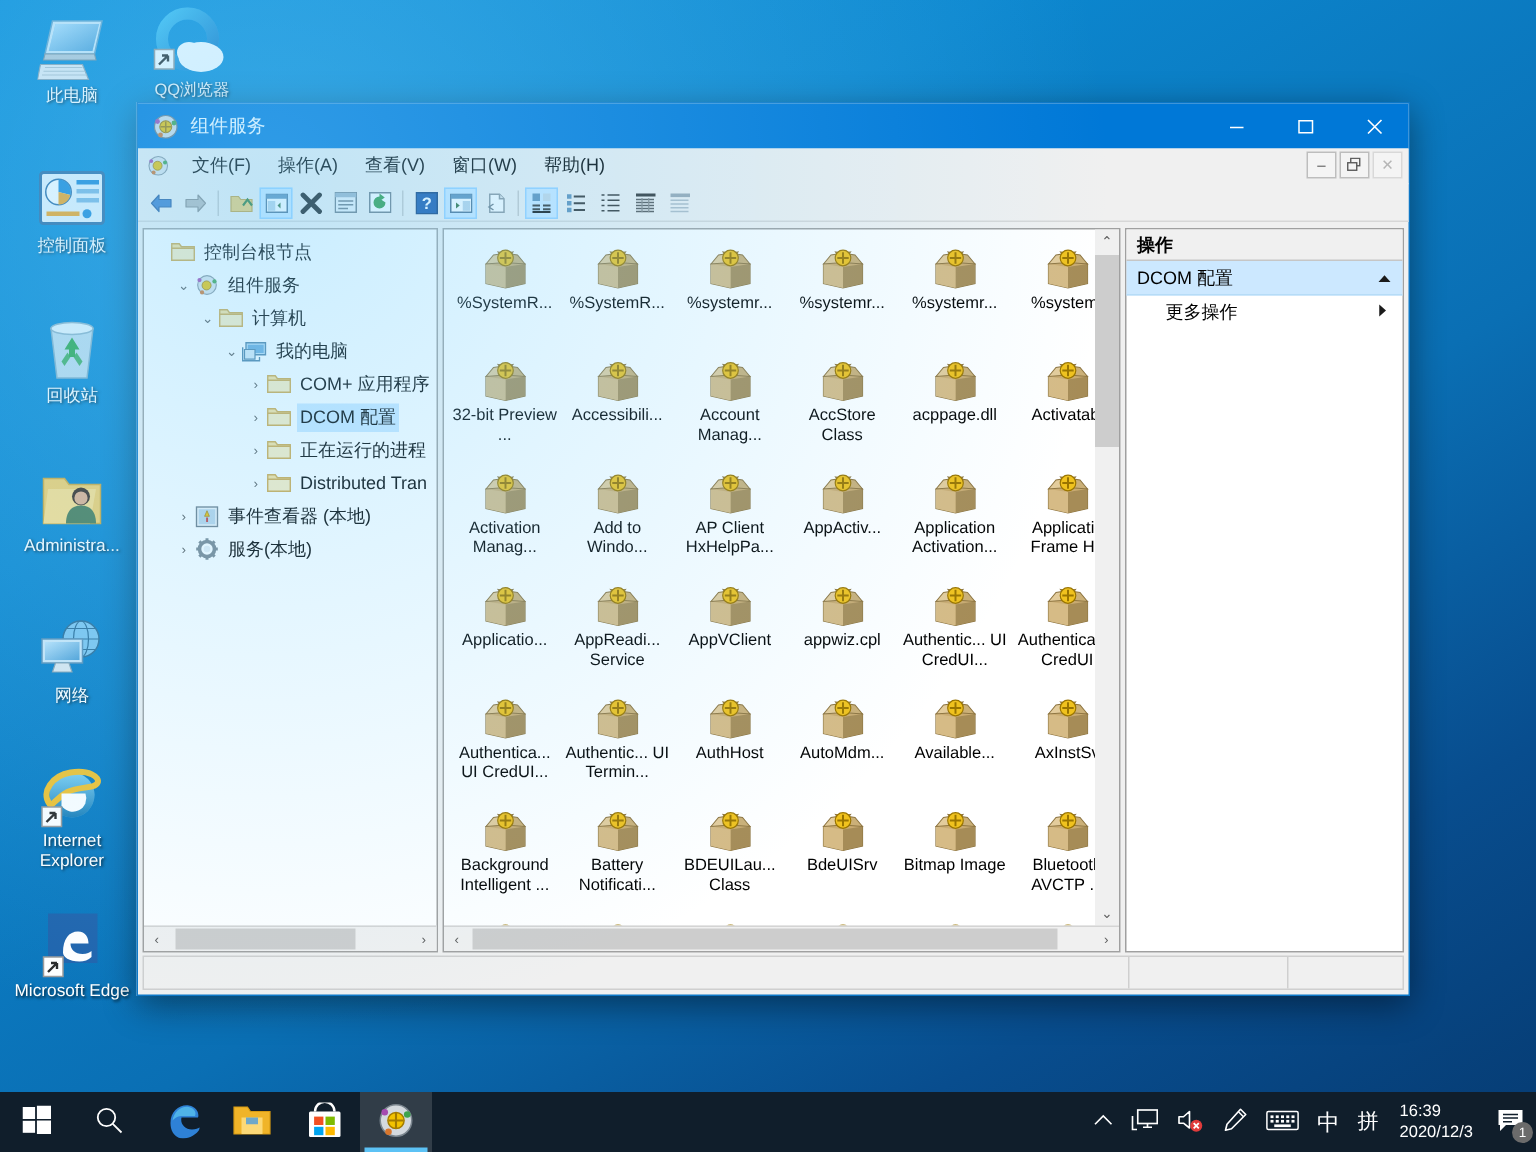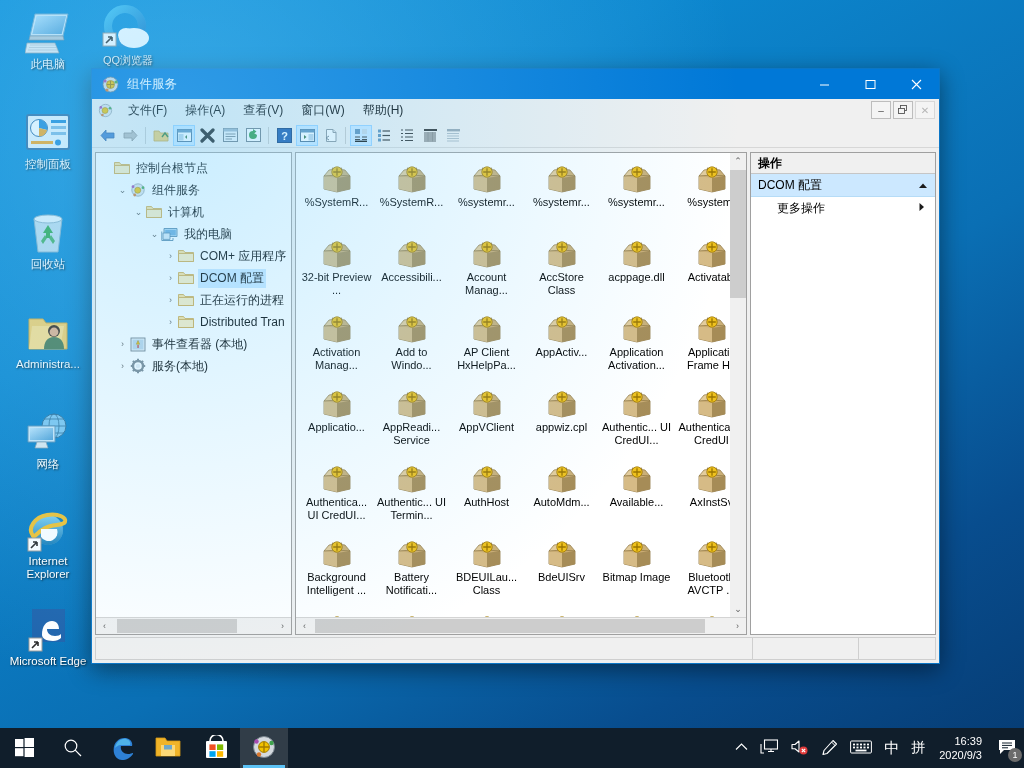--- a/index.html
+++ b/index.html
@@ -110,21 +110,21 @@
   #taskbar{
     position:absolute; left:0; bottom:0; width:1024px; height:40px;
     background:#101e2b; display:flex; align-items:center; color:#fff; font-size:11px;
   }
   .tkitem{ width:48px;height:40px;display:flex;align-items:center;justify-content:center;position:relative;}
   .tkitem.active{ background:rgba(255,255,255,.14); }
   .tkitem.active::after{ content:""; position:absolute; left:3px;right:3px;bottom:0;height:3px;background:#5cc2f5;}
   #tray{ margin-left:auto; display:flex; align-items:center; height:40px; }
   .tr{ height:40px; display:flex; align-items:center; justify-content:center; padding:0 6px; }
   #clock{ height:40px; display:flex; flex-direction:column; justify-content:center;
-          align-items:flex-end; padding:0 8px; font-size:11px; line-height:14px; }
+          align-items:flex-start; padding:0 8px; font-size:11px; line-height:14px; }
   #notif{ width:34px;height:40px;display:flex;align-items:center;justify-content:center;position:relative;}
   .badge{ position:absolute; right:2px; bottom:6px; width:14px;height:14px;border-radius:50%;
           background:#6b6b6b; color:#fff; font-size:9px; display:flex;align-items:center;justify-content:center;}
 </style>
 </head>
 <body>
 
 <div id="desktop">
 
   <div class="dicon" style="left:8px;top:8px">
@@ -1321,21 +1321,21 @@
               <rect x="5.5" y="9.6" width="11" height="1.8"></rect>
             </g>
           </svg>
         </span>
       </div>
       <div class="tr" style="font-size:15px">中</div>
       <div class="tr" style="font-size:14px">拼</div>
 
       <div id="clock">
         <span>16:39</span>
-        <span>2020/9/3</span>
+        <span>2020/12/3</span>
       </div>
 
       <div id="notif">
         <span>
           <svg width="18" height="16" viewBox="0 0 18 16">
             <path d="M1 1 H17 V11 H6 L2 15 V11 H1 Z" fill="#fff"></path>
             <g stroke="#101e2b" stroke-width="1">
                 <path d="M4 4 H14 M4 6.4 H14 M4 8.8 H10"></path>
               </g>
           </svg>

